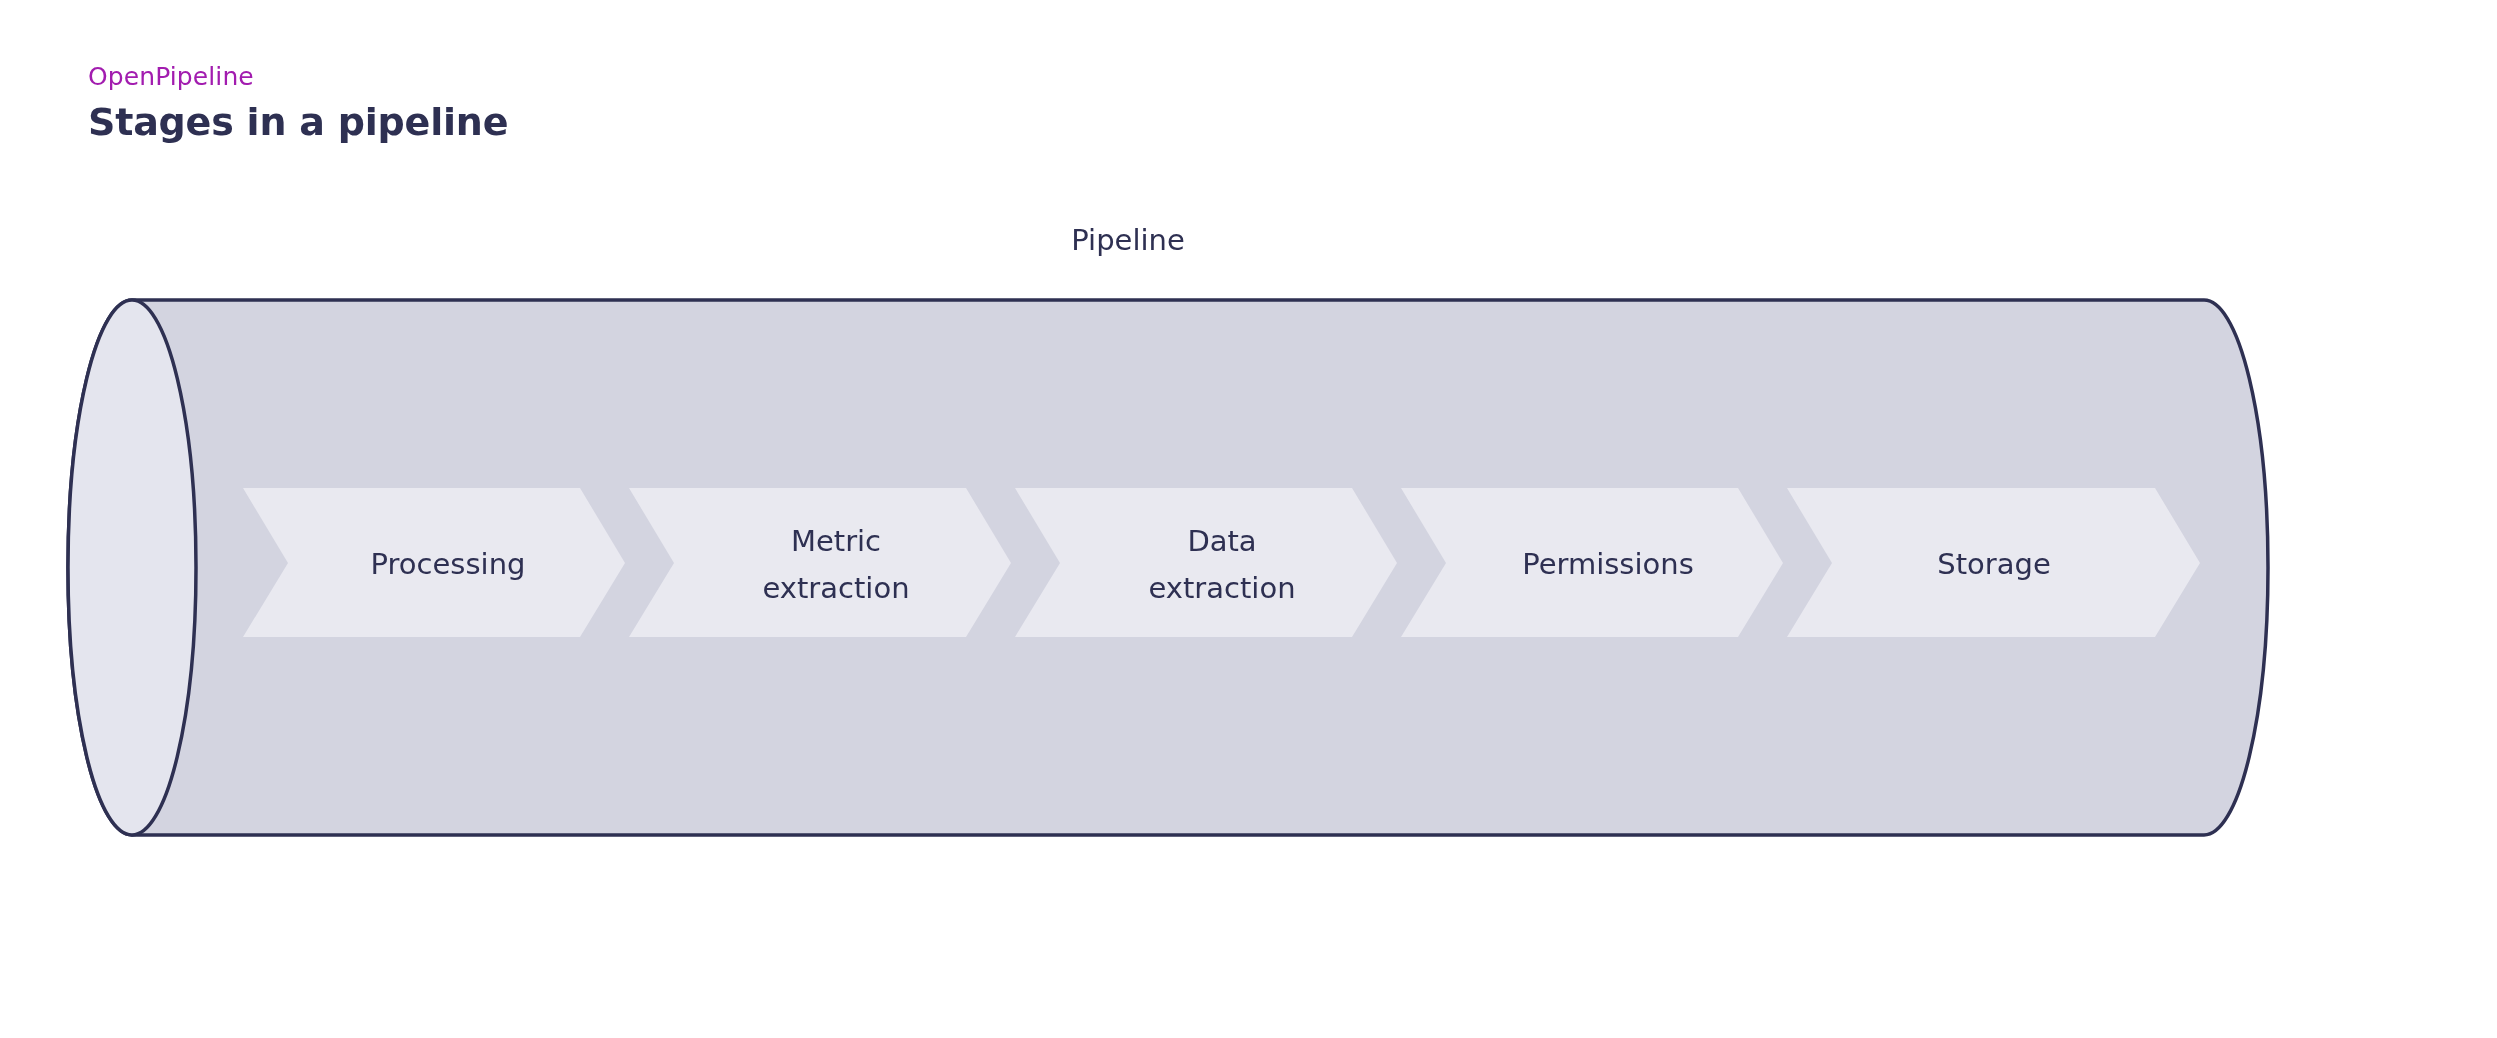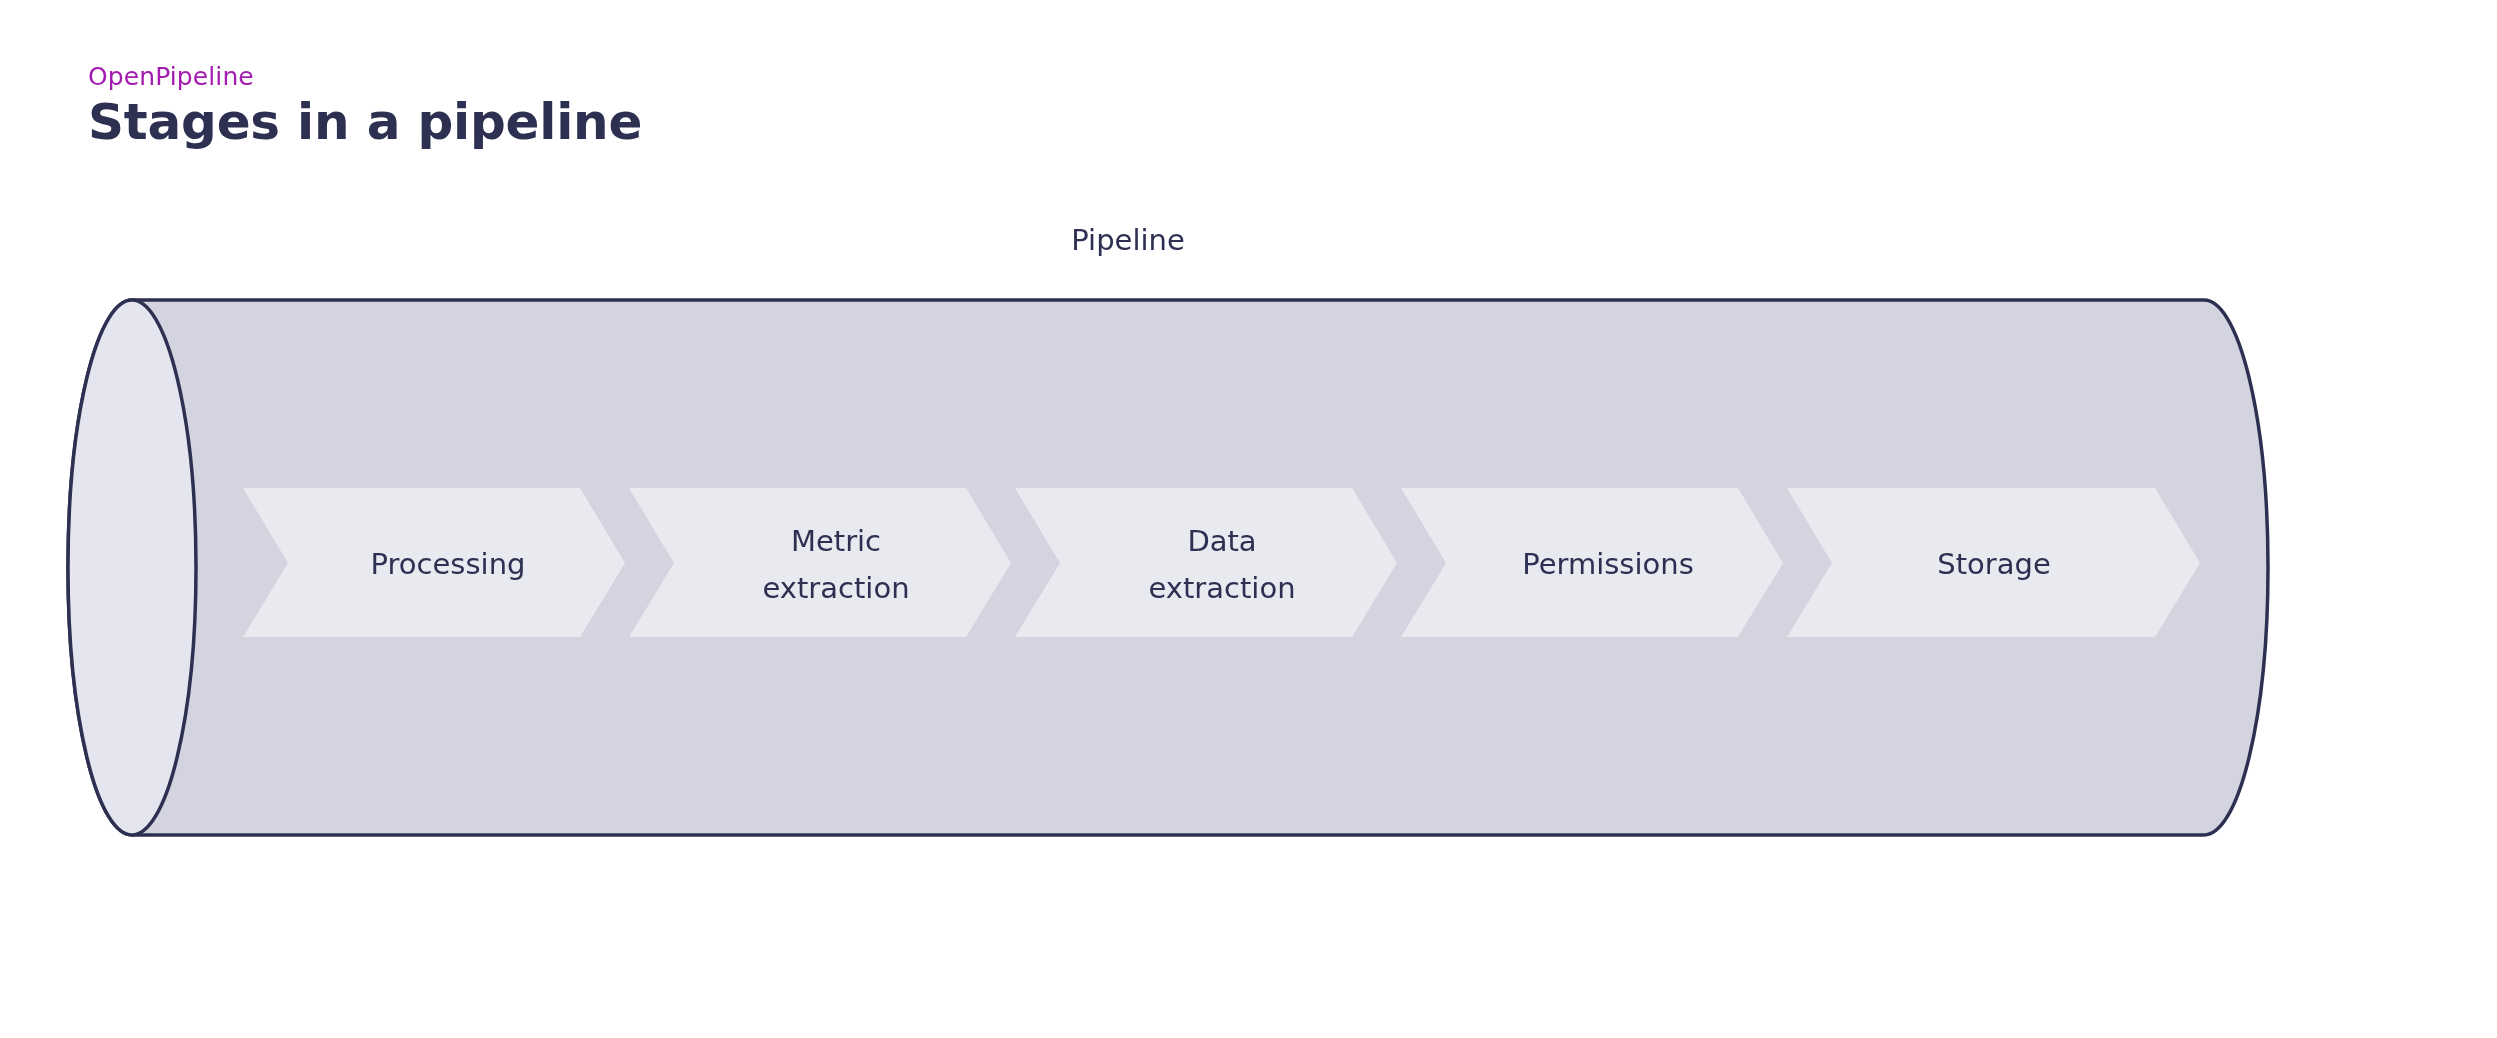--- a/index.html
+++ b/index.html
@@ -31,21 +31,21 @@
   }
   .eyebrow {
     font-size: 25px;
     line-height: 30px;
     color: #a21caf;
     letter-spacing: 0.1px;
     font-weight: 400;
     margin: 0;
   }
   .page-title {
-    font-size: 50px;
+    font-size: 38px;
     line-height: 48px;
     color: #2e3052;
     font-weight: 700;
     letter-spacing: -0.2px;
     margin: 6px 0 0 0;
   }
 
   
   .diagram {
     position: absolute;

